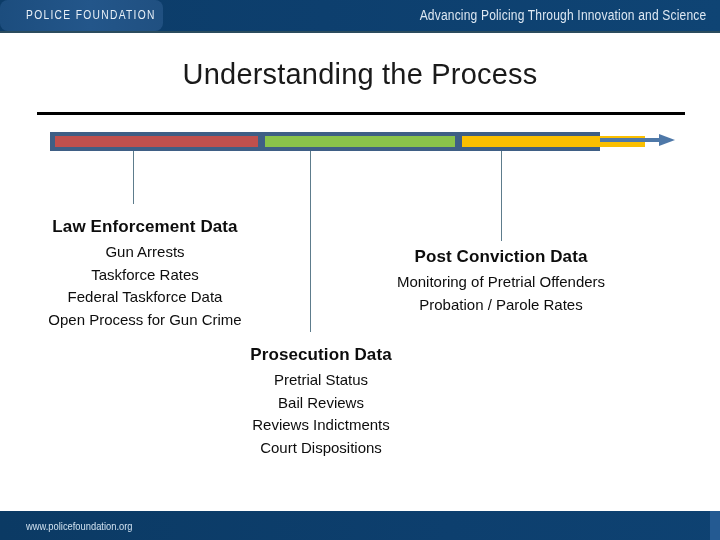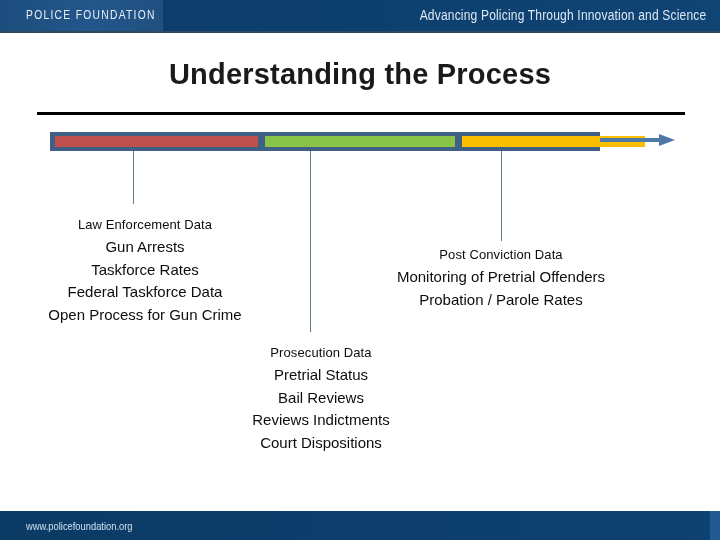--- a/index.html
+++ b/index.html
@@ -35,20 +35,21 @@
     width: 720px;
     height: 2px;
     background: #2b4c5e;
   }
   .logo-box {
     position: absolute;
     left: 0; top: 0;
     width: 163px;
     height: 31px;
     background: linear-gradient(to right, #1c4d7e 0%, #23568a 55%, #205081 100%);
+    border-radius: 8px;
   }
   .logo-text {
     position: absolute;
     left: 26px;
     top: 8px;
     font-family: "Liberation Sans Narrow", "Liberation Sans", sans-serif;
     font-size: 12.5px;
     letter-spacing: 1.6px;
     color: #e9f1f8;
     font-weight: 400;
@@ -71,21 +72,21 @@
 
   
   .title {
     position: absolute;
     left: 0;
     top: 58px;
     width: 720px;
     text-align: center;
     font-size: 29px;
     color: #1a1a1a;
-    font-weight: 700;
+    font-weight: 400;
     letter-spacing: 0.2px;
   }
   .title-rule {
     position: absolute;
     left: 37px;
     top: 112px;
     width: 648px;
     height: 3px;
     background: #000000;
   }
@@ -133,22 +134,22 @@
     width: 1px;
     background: #5d7c8c;
   }
   .conn-left  { left: 133px; top: 151px; height: 53px; }
   .conn-mid   { left: 310px; top: 151px; height: 181px; }
   .conn-right { left: 501px; top: 151px; height: 90px; }
 
   
   .block { position: absolute; text-align: center; }
   .block-head {
-    font-size: 13px;
-    font-weight: normal;
+    font-size: 17px;
+    font-weight: bold;
     color: #0d0d0d;
     margin-bottom: 4px;
     letter-spacing: 0.1px;
   }
   .block-item {
     font-size: 15px;
     color: #0d0d0d;
     line-height: 22.5px;
   }
 

